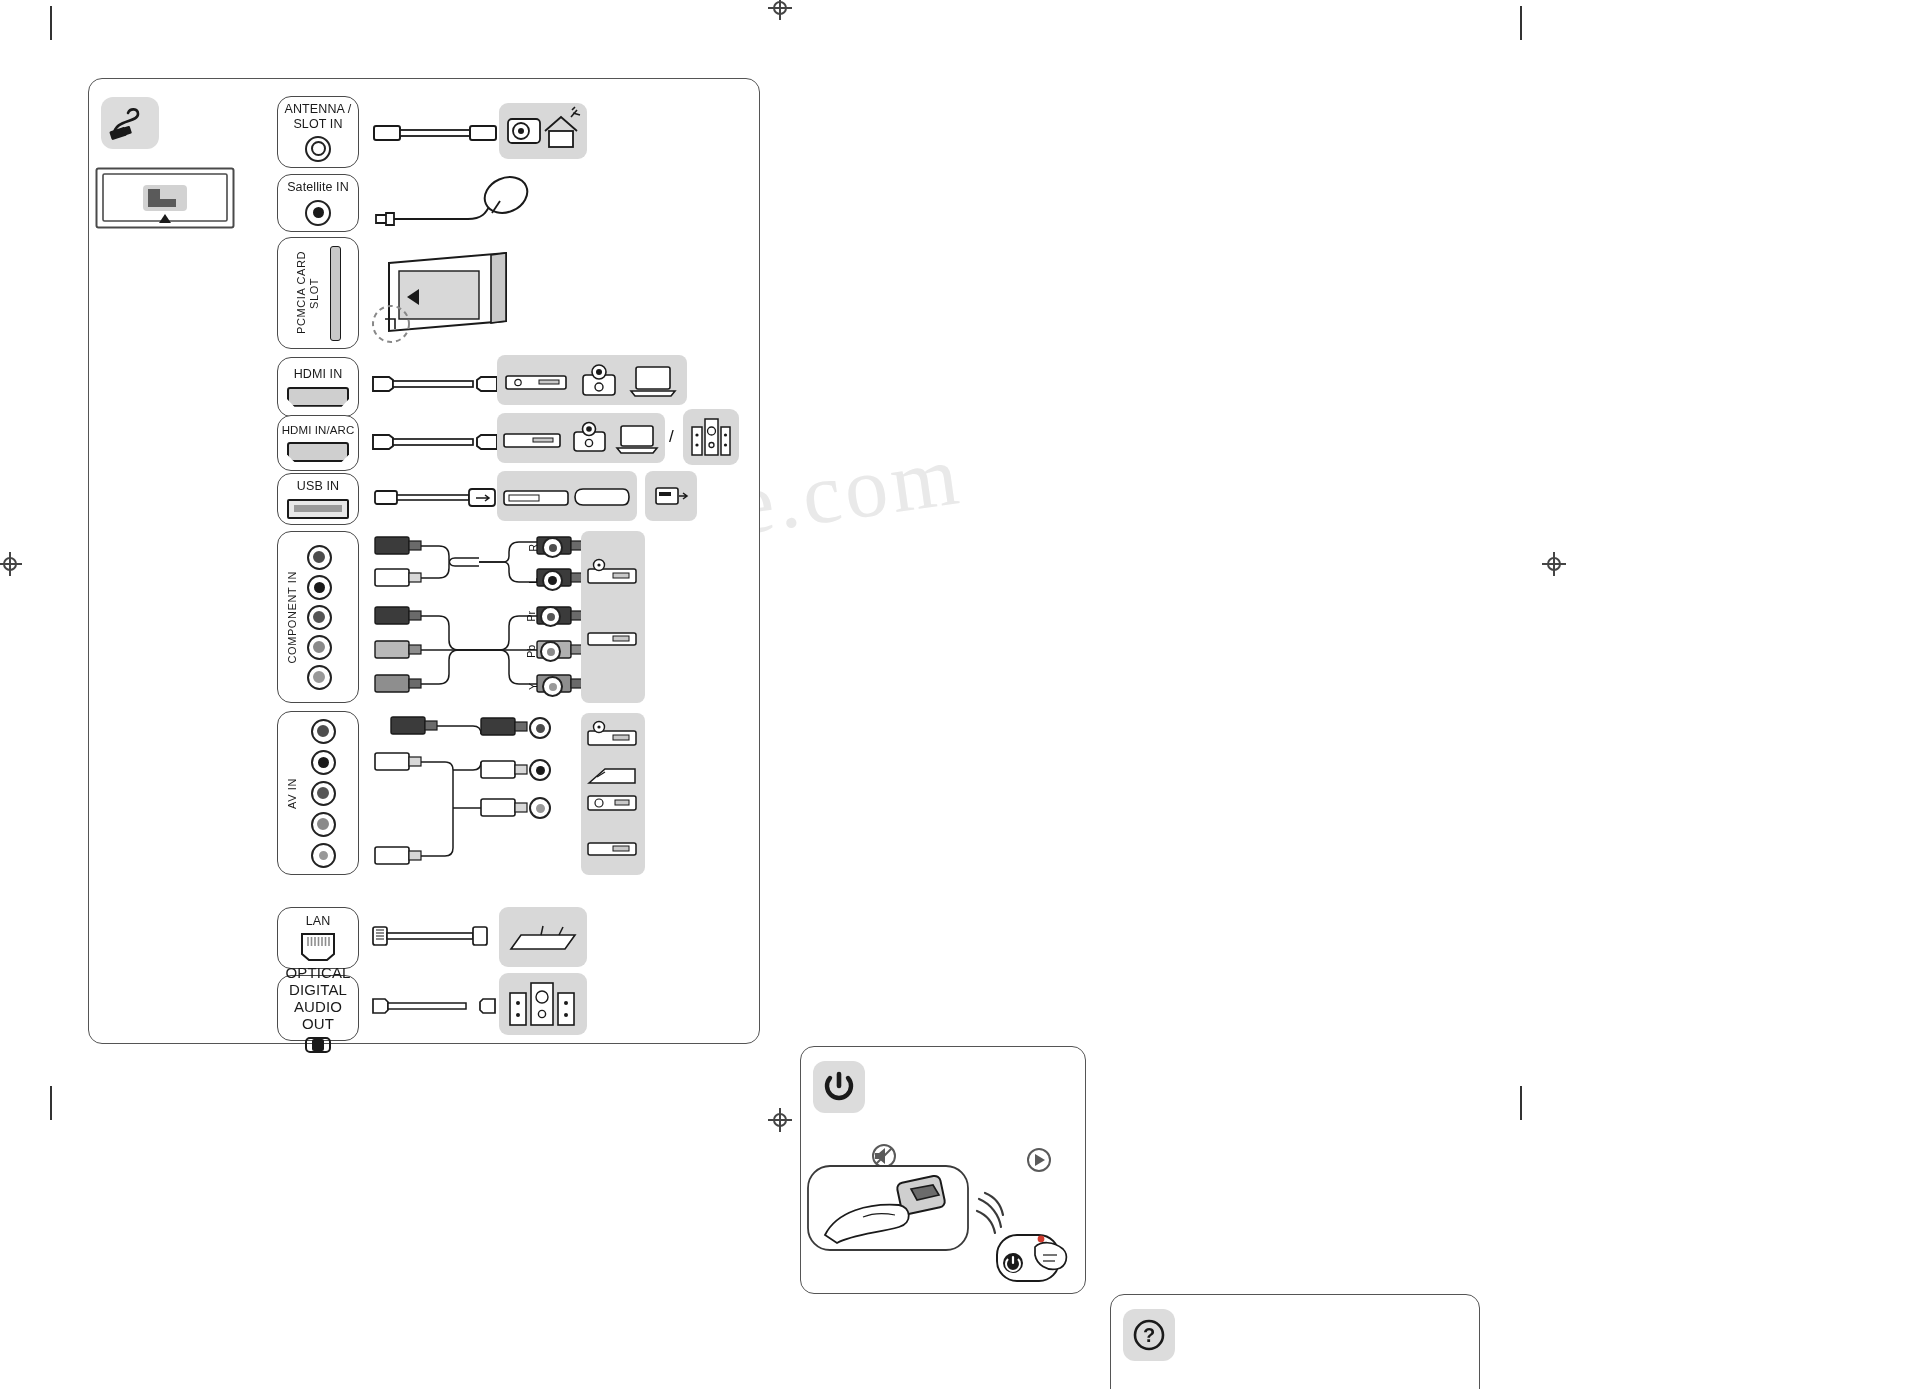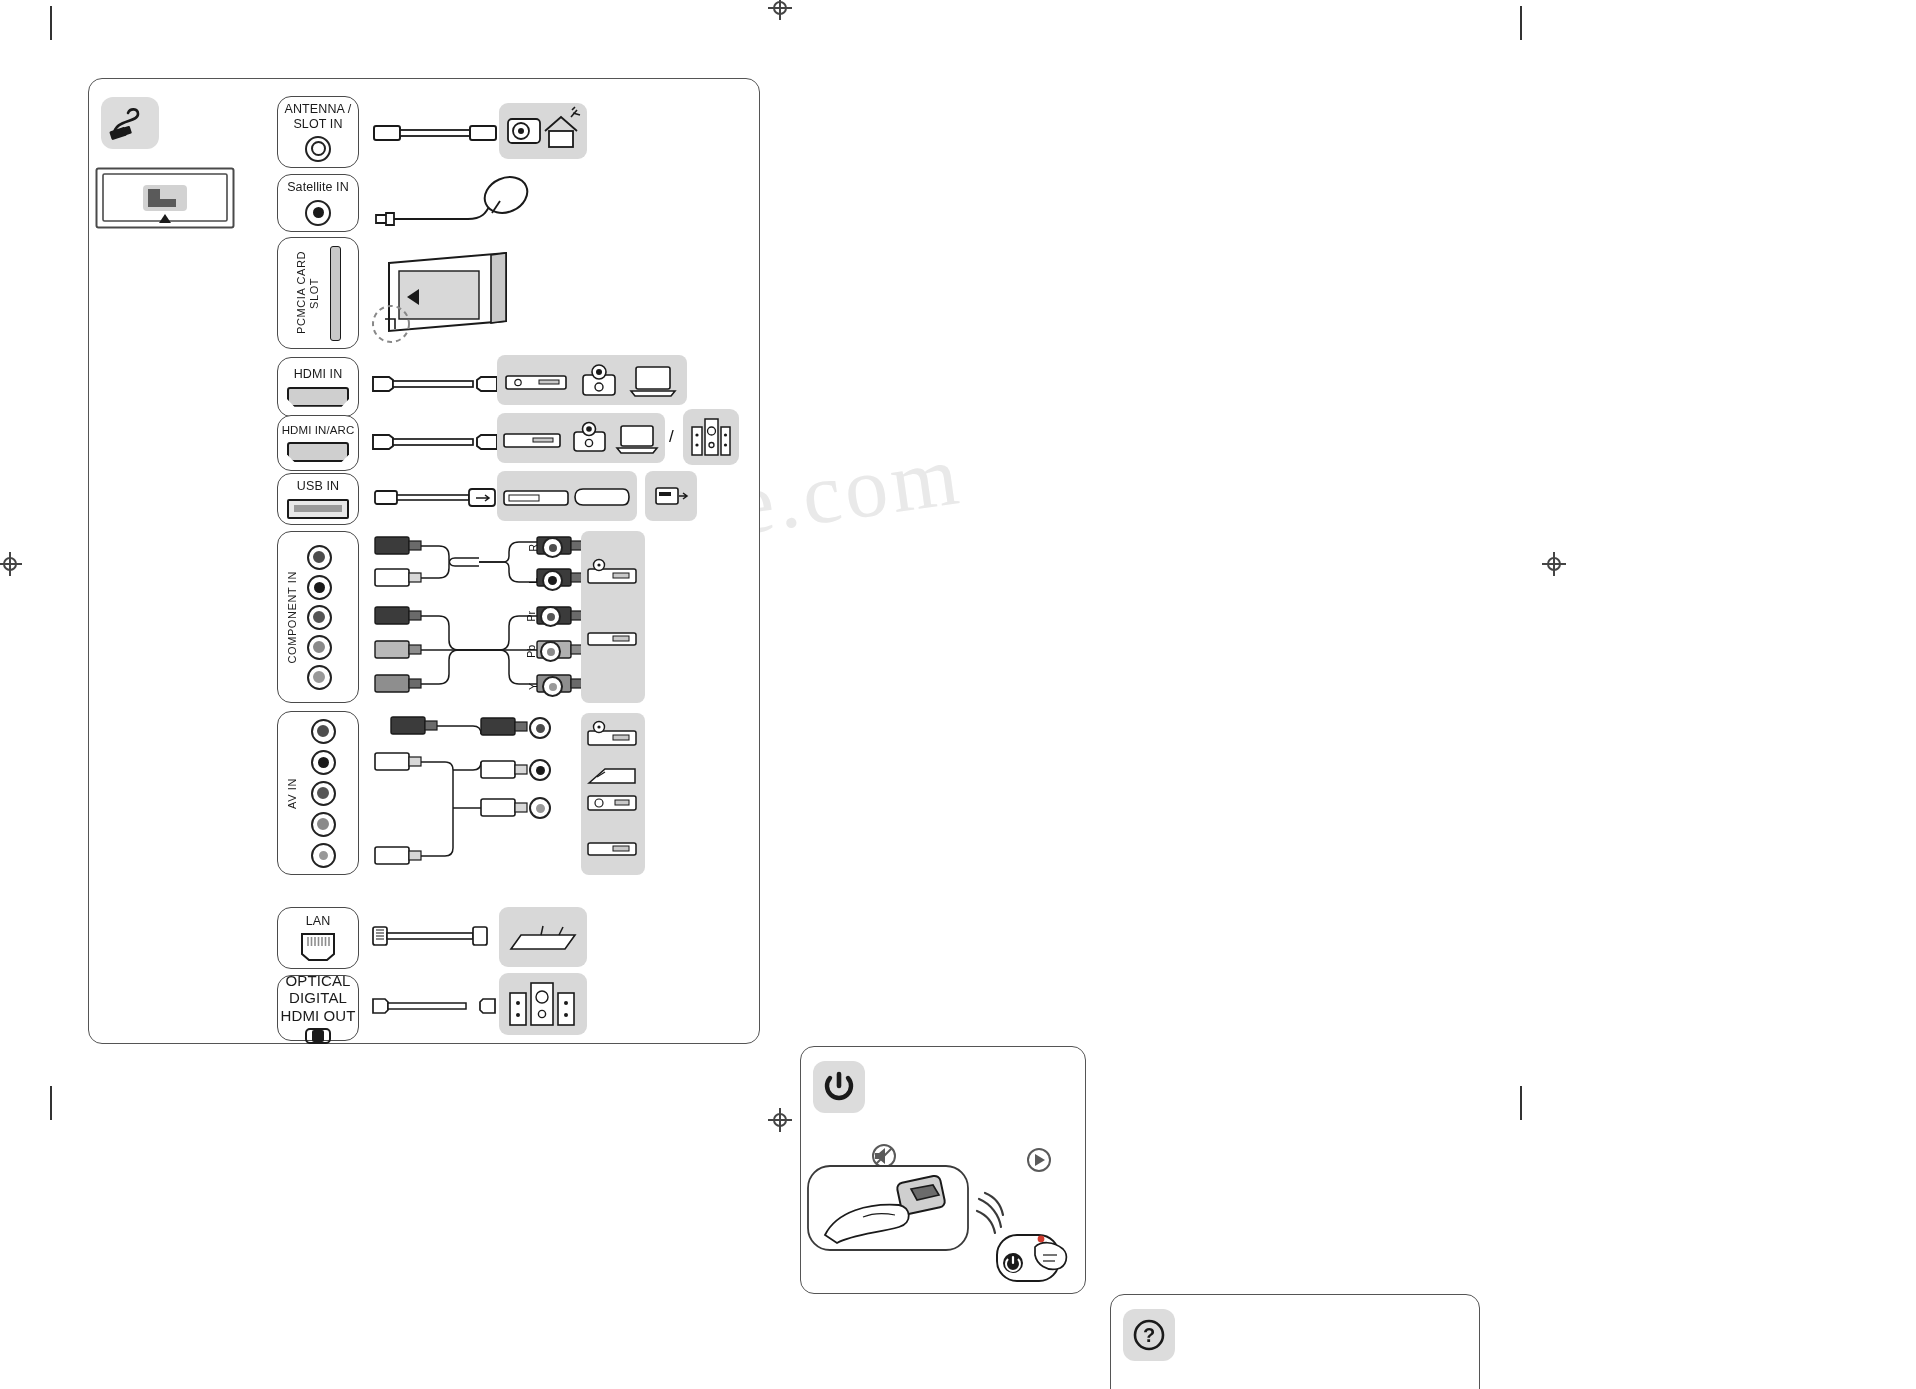--- a/index.html
+++ b/index.html
@@ -584,21 +584,21 @@
     <svg width="72" height="28" viewBox="0 0 72 28">
       <path d="M4 24 L14 10 L68 10 L58 24 Z" fill="#fff" stroke="#1a1a1a" stroke-width="1.6"></path>
       <path d="M34 10 l2 -9" stroke="#1a1a1a" stroke-width="1.5"></path>
       <path d="M52 10 l4 -8" stroke="#1a1a1a" stroke-width="1.5"></path>
     </svg>
   </div>
 
   <div class="port-box" style="left:188px; top:896px; width:82px; height:66px;">
     <div class="port-label" style="font-size:15px;">
       <span>OPTICAL DIGITAL</span><br>
-      <span>HDMI OUT</span>
+      <span>AUDIO OUT</span>
     </div>
     <div style="margin-top:4px;width:26px;height:26px;border:2px solid #1a1a1a;border-radius:5px;display:flex;align-items:center;justify-content:center;">
       <span style="width:12px;height:12px;background:#1a1a1a;border-radius:2px;"></span>
     </div>
   </div>
 
   <div style="position:absolute; left:282px; top:916px; width:128px; height:22px;">
     <svg width="128" height="22" viewBox="0 0 128 22">
       <path d="M2 4 h12 l3 3 v8 l-3 3 H2 Z" fill="#fff" stroke="#1a1a1a" stroke-width="1.7"></path>
       <rect x="17" y="8" width="78" height="6" fill="#fff" stroke="#1a1a1a" stroke-width="1.5"></rect>

